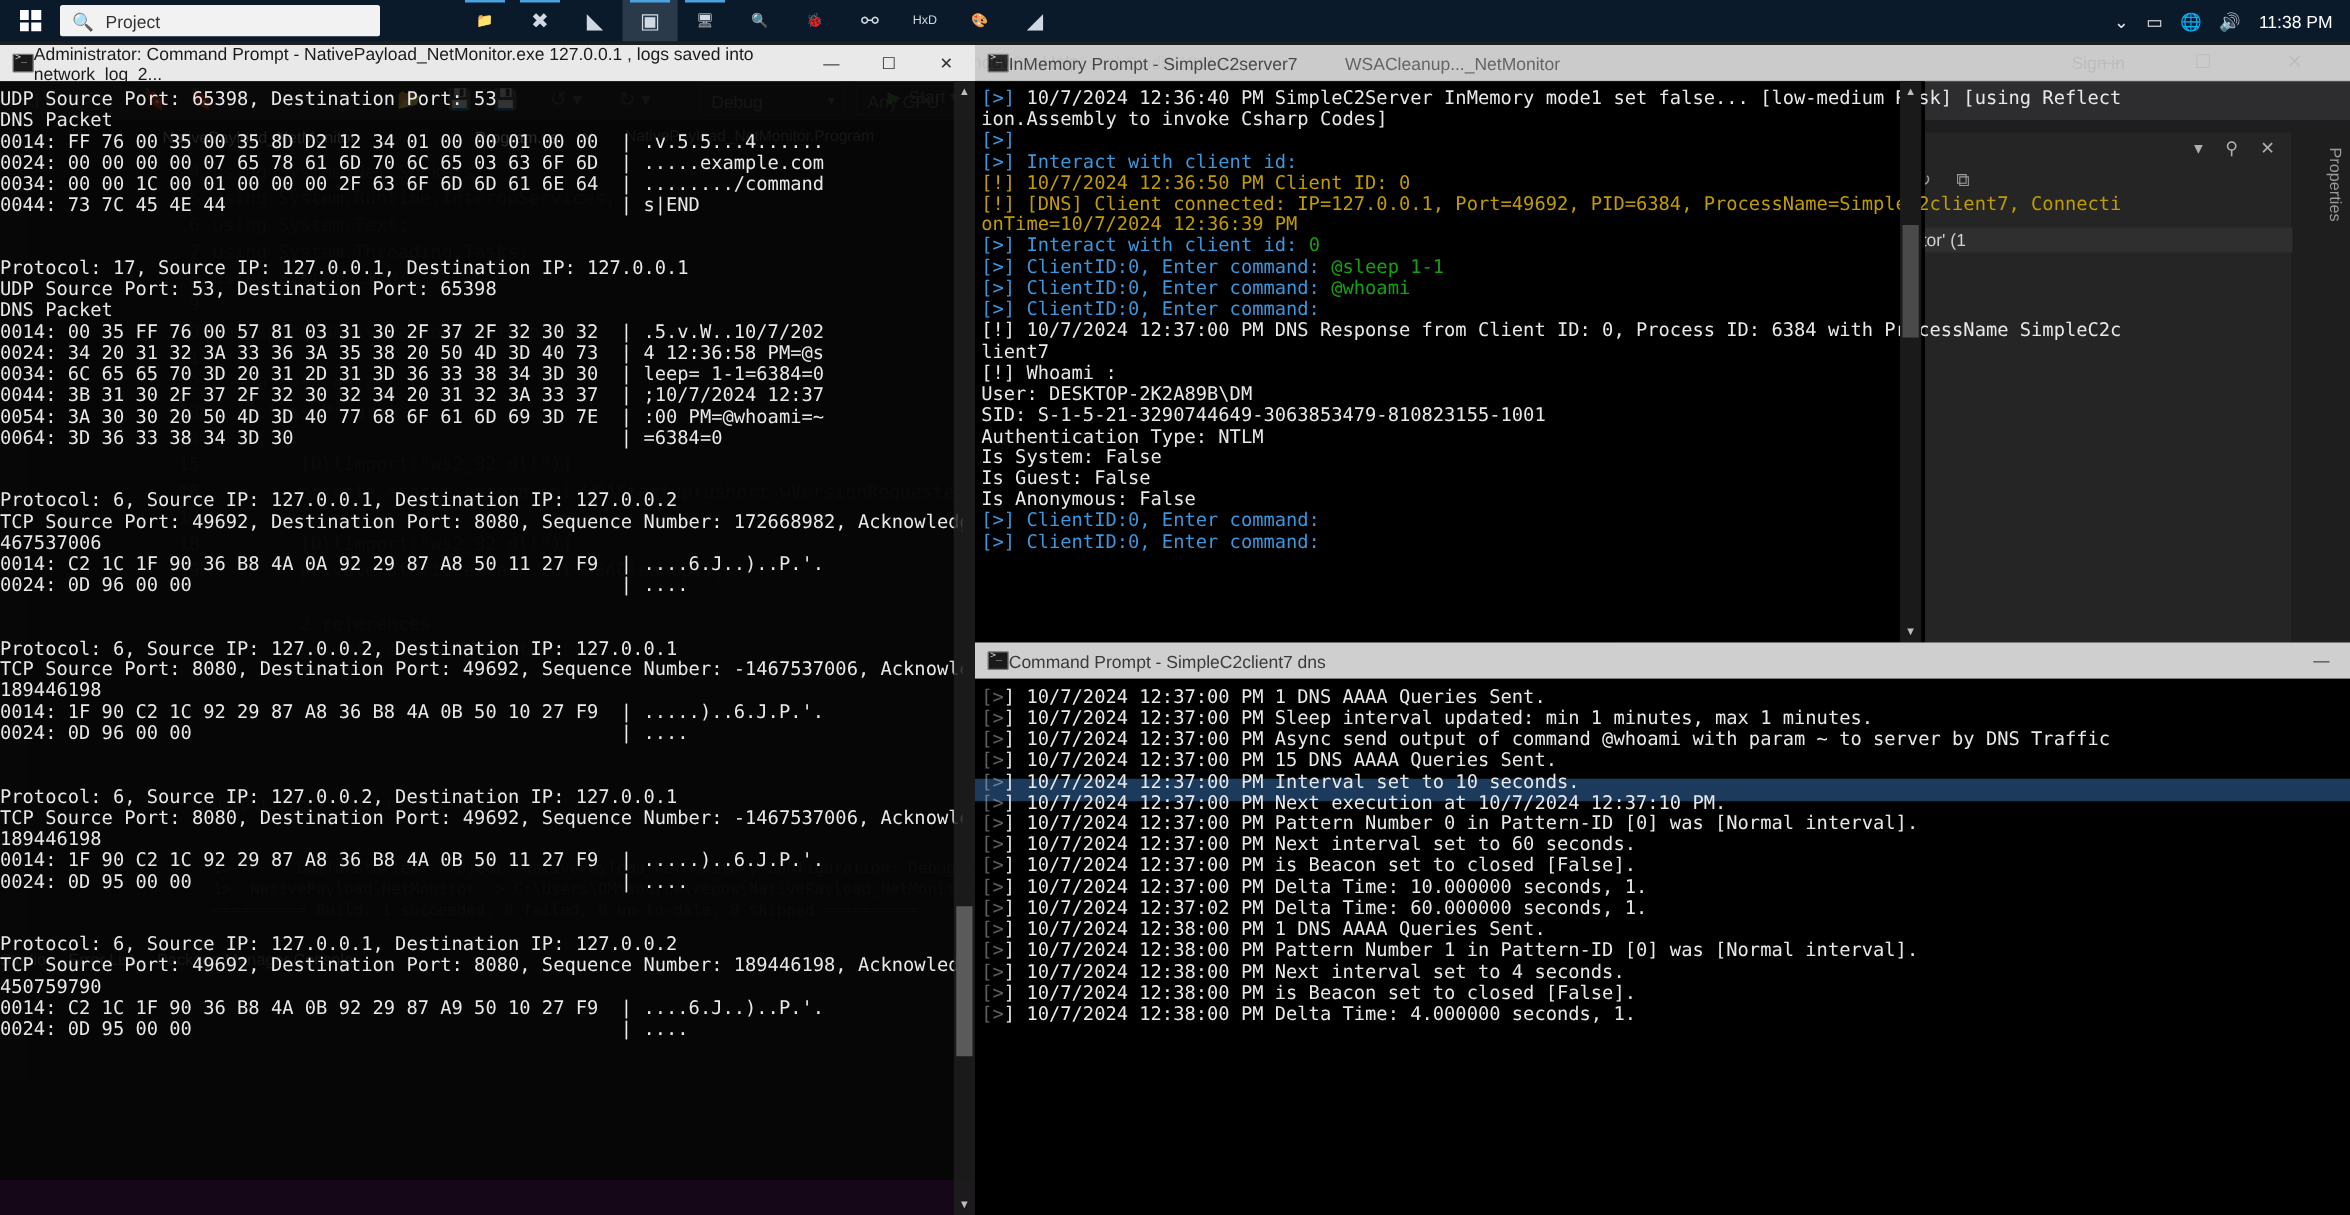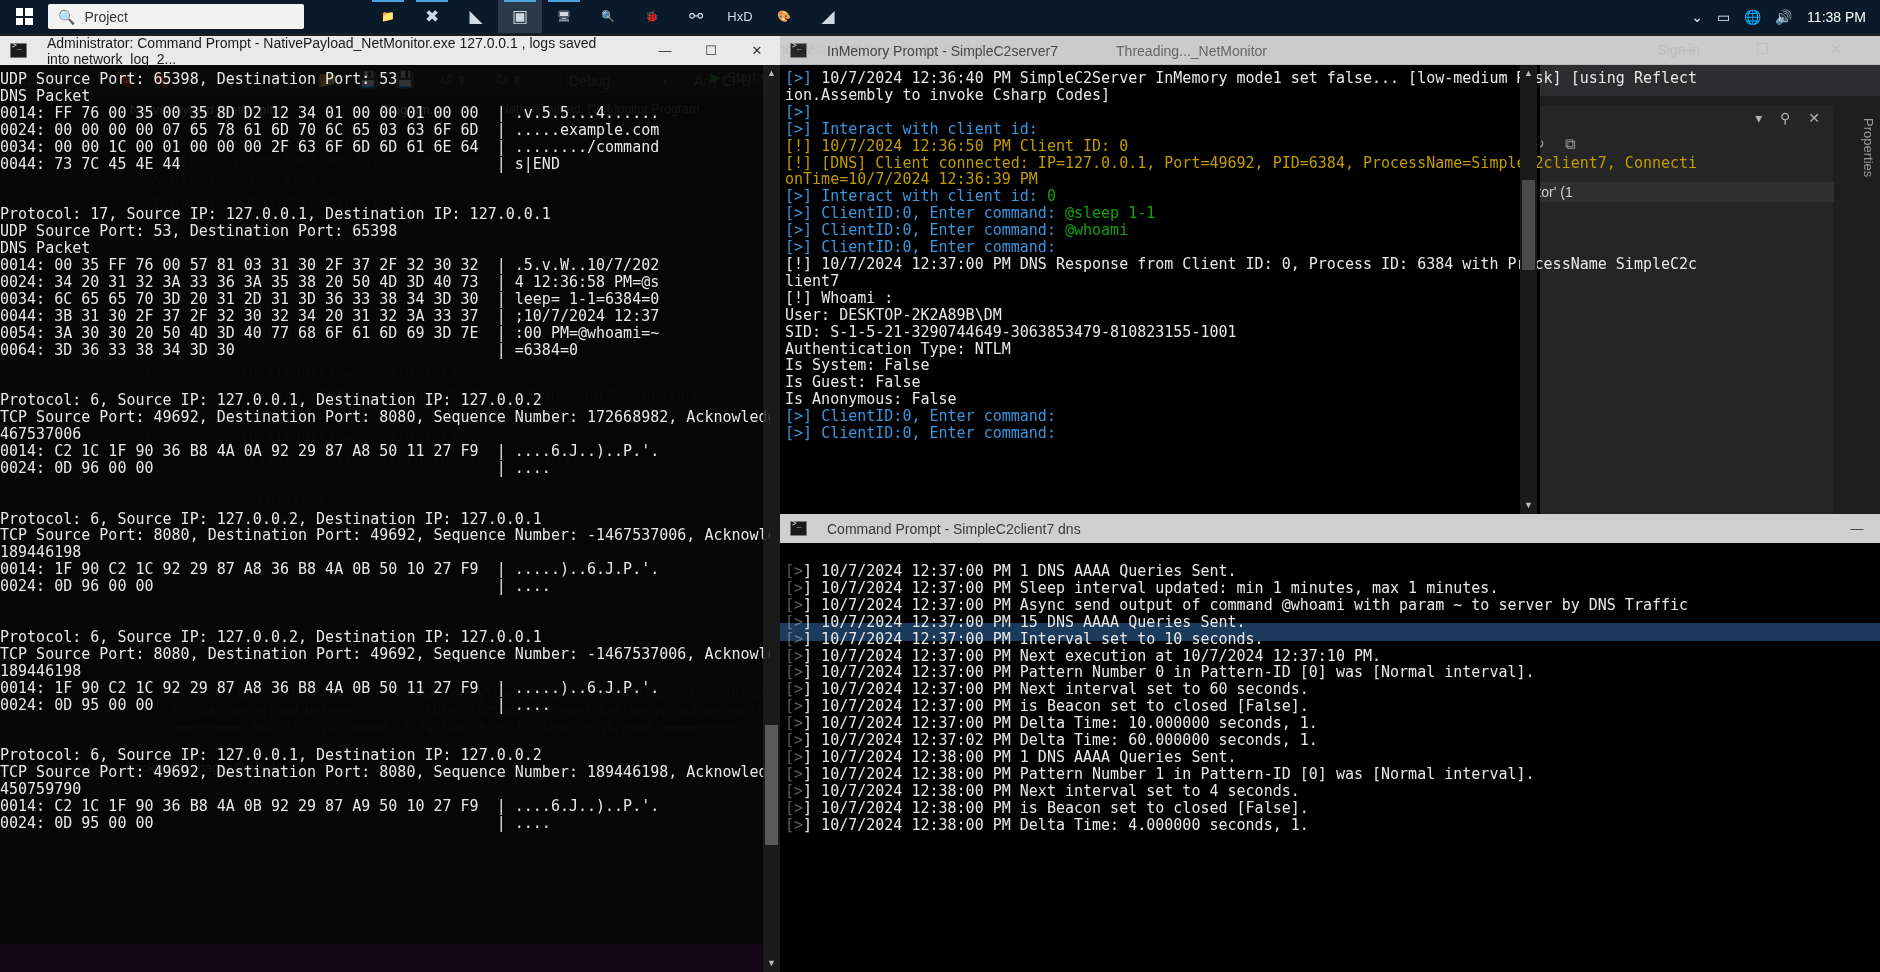--- a/index.html
+++ b/index.html
@@ -173,21 +173,21 @@
   .tb-tray {
     position: absolute; right: 0; top: 0; height: 33px;
     display: flex; align-items: center; gap: 14px; padding-right: 14px;
     color: #e8e8e8; font-size: 14px;
   }
   .tb-clock { font-size: 14px; color: #fff; }
 
   
   .win { position: absolute; }
   .win-title {
-    height: 29px; display: flex; align-items: center; gap: 20px;
+    height: 29px; display: flex; align-items: center; gap: 0;
     padding-left: 10px; font-size: 14px;
   }
   .win-title .tico {
     width: 17px; height: 15px; background: #1a1a1a; border: 1px solid #777;
     position: relative; flex: none; border-radius: 1px;
   }
   .win-title .tico::after {
     content: ">_"; position: absolute; left: 1px; top: -3px;
     font-family: "DejaVu Sans Mono", monospace; font-size: 8px; color: #dcdcdc;
   }
@@ -245,21 +245,21 @@
     position: absolute; left: 2px; top: 115px; width: 13px; height: 90px; background: #4a4a4a;
   }
 
   
   #win-dns { left: 780px; top: 514px; width: 1100px; height: 407px; }
   #win-dns .win-title { background: #cfcfcf; color: #3a3a3a; }
   #win-dns .conwrap {
     position: absolute; left: 0; top: 29px; width: 1100px; height: 429px;
     background: #000;
   }
-  #win-dns .conbody { position: absolute; left: 5px; top: 20px; width: 1090px; }
+  #win-dns .conbody { position: absolute; left: 5px; top: 6px; width: 1090px; }
   #win-dns .hl-row {
     position: absolute; left: 0; top: 80px; width: 1100px; height: 18px;
     background: #1b3a5c;
   }
 
   
   .c-cyan   { color: #3a96dd; }
   .c-yellow { color: #c19c00; }
   .c-green  { color: #13a10e; }
   .c-white  { color: #e8e8e8; }
@@ -379,21 +379,21 @@
         <div class="se-row" style="padding-left: 36px;"><span class="arrow">▷</span><span class="ic" style="font-size: 11px; color: rgb(138, 192, 138);">C#</span><span>Program.cs</span></div>
       </div>
     <div class="se-vertlabel">Properties</div>
     <div style="position:absolute;right:30px;bottom:8px;color:#5a5a5a;font-size:12.5px;">Add to Source Control</div>
   </div>
 
   <div class="win" id="win-c2srv">
     <div class="win-title">
       <span class="tico"></span>
       <span>InMemory Prompt - SimpleC2server7</span>
-      <span style="margin-left:38px;color:#5a5a5a;font-size:14px;">Threading..._NetMonitor</span>
+      <span style="margin-left:38px;color:#5a5a5a;font-size:14px;">WSACleanup..._NetMonitor</span>
     </div>
     <div class="conwrap">
       <div class="conbody" id="c2-body"><div><span class="c-cyan">[&gt;] </span><span class="c-white">10/7/2024 12:36:40 PM SimpleC2Server InMemory mode1 set false... [low-medium Risk] [using Reflect</span></div><div><span class="c-white">ion.Assembly to invoke Csharp Codes]</span></div><div><span class="c-cyan">[&gt;] </span><span class="c-white"></span></div><div><span class="c-cyan">[&gt;] </span><span class="c-cyan">Interact with client id:</span></div><div><span class="c-yellow">[!] </span><span class="c-yellow">10/7/2024 12:36:50 PM Client ID: 0</span></div><div><span class="c-yellow">[!] </span><span class="c-yellow">[DNS] Client connected: IP=127.0.0.1, Port=49692, PID=6384, ProcessName=SimpleC2client7, Connecti</span></div><div><span class="c-yellow">onTime=10/7/2024 12:36:39 PM</span></div><div><span class="c-white"></span></div><div><span class="c-cyan">[&gt;] </span><span class="c-cyan">Interact with client id: </span><span class="c-green">0</span></div><div><span class="c-cyan">[&gt;] </span><span class="c-cyan">ClientID:0, Enter command: </span><span class="c-green">@sleep 1-1</span></div><div><span class="c-cyan">[&gt;] </span><span class="c-cyan">ClientID:0, Enter command: </span><span class="c-green">@whoami</span></div><div><span class="c-cyan">[&gt;] </span><span class="c-cyan">ClientID:0, Enter command:</span></div><div><span class="c-white">[!] </span><span class="c-white">10/7/2024 12:37:00 PM DNS Response from Client ID: 0, Process ID: 6384 with ProcessName SimpleC2c</span></div><div><span class="c-white">lient7</span></div><div><span class="c-white">[!] </span><span class="c-white">Whoami :</span></div><div><span class="c-white">User: DESKTOP-2K2A89B\DM</span></div><div><span class="c-white">SID: S-1-5-21-3290744649-3063853479-810823155-1001</span></div><div><span class="c-white">Authentication Type: NTLM</span></div><div><span class="c-white">Is System: False</span></div><div><span class="c-white">Is Guest: False</span></div><div><span class="c-white">Is Anonymous: False</span></div><div><span class="c-white"></span></div><div><span class="c-cyan">[&gt;] </span><span class="c-cyan">ClientID:0, Enter command:</span></div><div><span class="c-cyan">[&gt;] </span><span class="c-cyan">ClientID:0, Enter command:</span></div></div>
     </div>
     <div class="scroll">
       <div style="position:absolute;left:0;top:0;width:17px;height:17px;color:#bdbdbd;font-size:9px;text-align:center;line-height:17px;">▲</div>
       <div class="thumb"></div>
       <div style="position:absolute;left:0;bottom:0;width:17px;height:17px;color:#bdbdbd;font-size:9px;text-align:center;line-height:17px;">▼</div>
     </div>
   </div>
@@ -509,21 +509,21 @@
         <div class="tb-app">
           <span style="font-size: 11px; color: rgb(207, 216, 227);">🔍</span>
         </div>
         <div class="tb-app">
           <span style="font-size: 11px; color: rgb(207, 216, 227);">🐞</span>
         </div>
         <div class="tb-app">
           <span style="font-size: 17px; color: rgb(207, 216, 227);">⚯</span>
         </div>
         <div class="tb-app">
-          <span style="font-size: 13px; color: rgb(207, 216, 227);">HxD</span>
+          <span style="font-size: 10px; color: rgb(207, 216, 227);">HxD</span>
         </div>
         <div class="tb-app">
           <span style="font-size: 11px; color: rgb(207, 216, 227);">🎨</span>
         </div>
         <div class="tb-app">
           <span style="font-size: 17px; color: rgb(207, 216, 227);">◢</span>
         </div>
       </div>
     <div class="tb-tray">
       <span>⌄</span>

